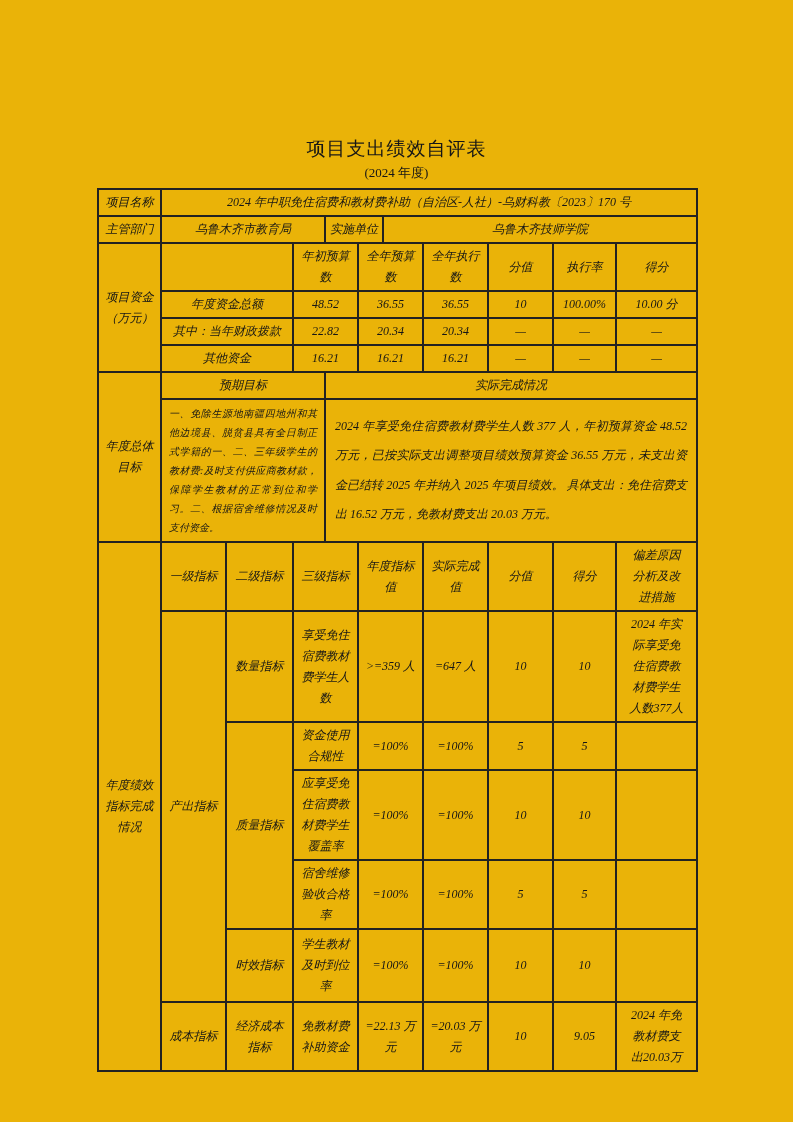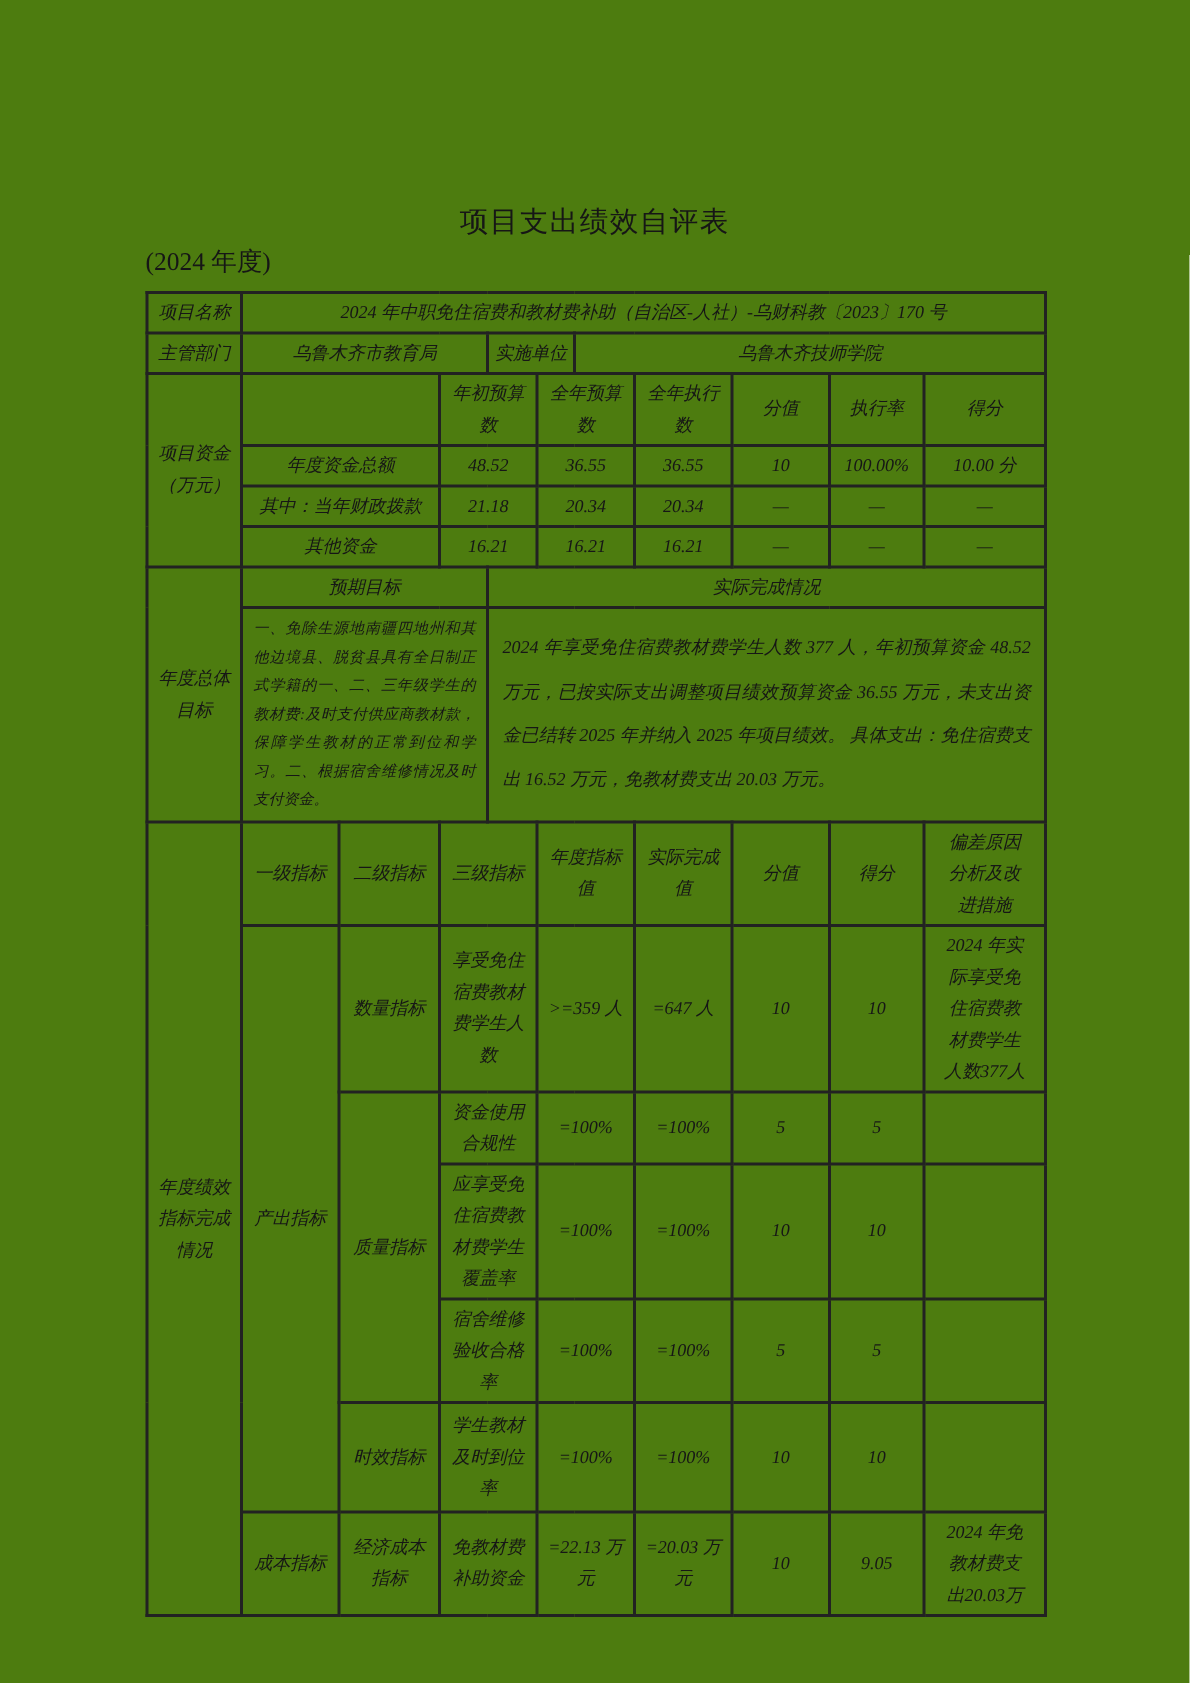--- a/index.html
+++ b/index.html
@@ -1,33 +1,33 @@
 <!DOCTYPE html>
 <html><head>
 <meta charset="utf-8">
 <style>
   html,body { margin:0; padding:0; background:#ffffff; }
   .page {
     position:relative;
     width:793px; height:1122px;
     margin:0 auto;
-    background:#4d7c0f;
+    background:#eab308;
     box-sizing:border-box;
     padding:136px 97px 0 97px;
     font-family:"Liberation Serif","DejaVu Serif",serif;
     color:#161616;
   }
   .doc-title {
     margin:0; text-align:center;
     font-size:19px; font-weight:normal; line-height:1.35;
     letter-spacing:1px;
   }
   .doc-subtitle {
-    margin:2px 0 7px 0; text-align:left;
-    font-size:17px; line-height:1.35;
+    margin:2px 0 7px 0; text-align:center;
+    font-size:13px; line-height:1.35;
   }
   table.selfeval {
     width:599px; table-layout:fixed; border-collapse:collapse;font-style:italic;
   }
   td {
     border:2px solid #222222;
     text-align:center; vertical-align:middle;
     font-size:12px; line-height:1.75;
     padding:2px 4px;
     overflow-wrap:break-word;
@@ -97,21 +97,21 @@
       <td colspan="2">48.52</td>
       <td colspan="2">36.55</td>
       <td>36.55</td>
       <td>10</td>
       <td>100.00%</td>
       <td>10.00 分</td>
     </tr>
 
     <tr style="height:23px">
       <td colspan="2">其中：当年财政拨款</td>
-      <td colspan="2">21.18</td>
+      <td colspan="2">22.82</td>
       <td colspan="2">20.34</td>
       <td>20.34</td>
       <td>—</td>
       <td>—</td>
       <td>—</td>
     </tr>
 
     <tr style="height:23px">
       <td colspan="2">其他资金</td>
       <td colspan="2">16.21</td>

